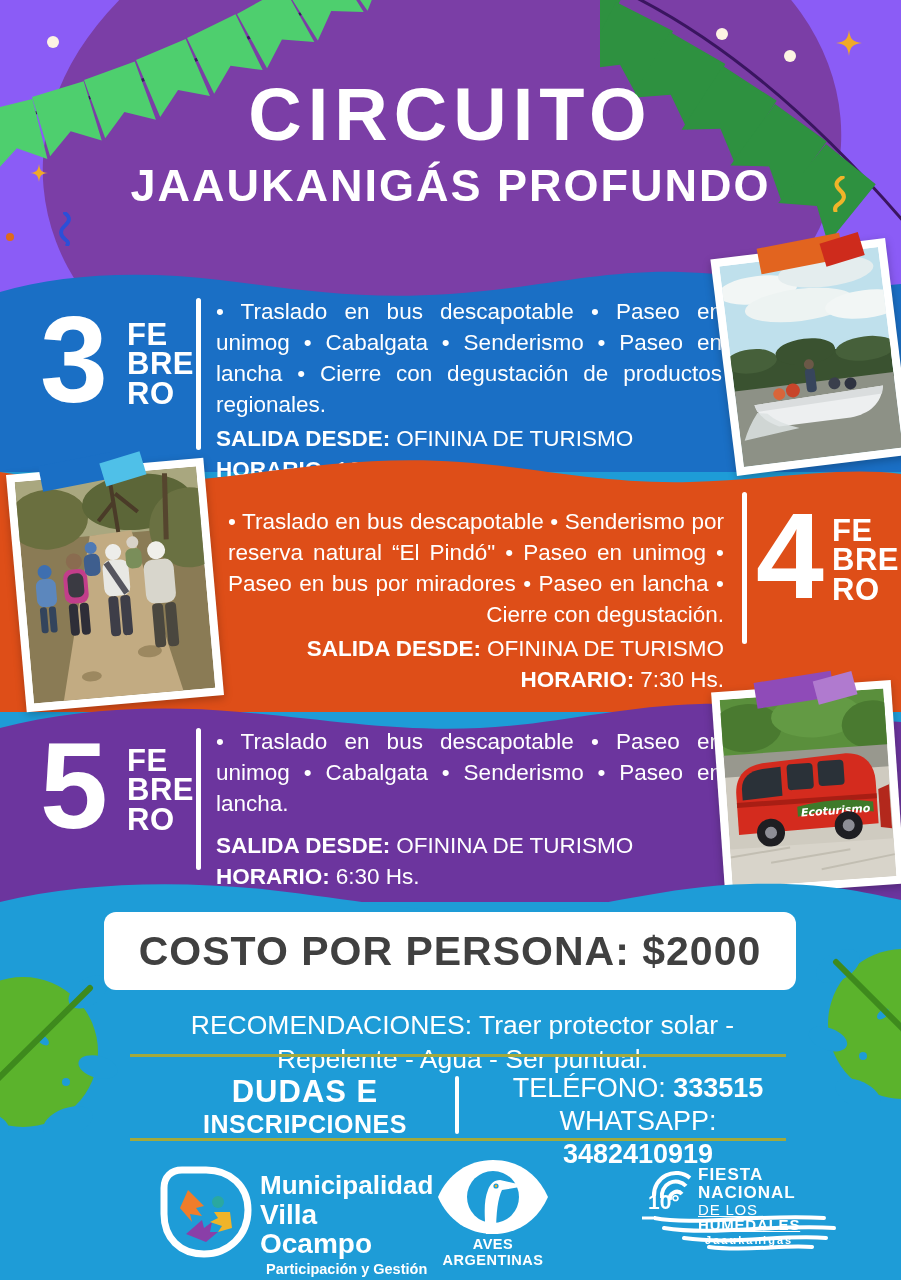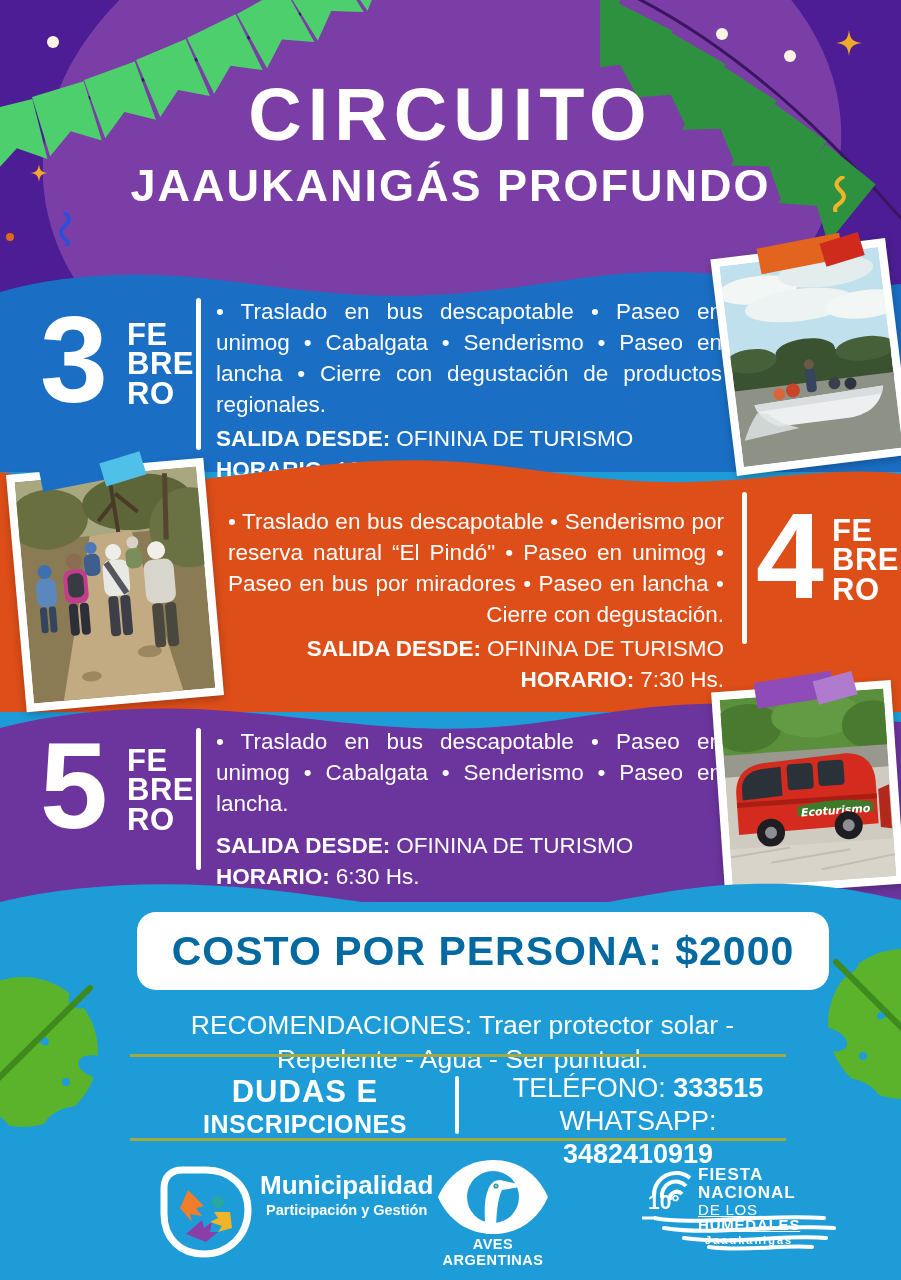--- a/index.html
+++ b/index.html
@@ -2,21 +2,21 @@
 <html><head>
 <meta charset="utf-8">
 <style>
   * { margin:0; padding:0; box-sizing:border-box; }
   html,body { background:#222; }
   body { font-family:"Liberation Sans", sans-serif; }
   .poster { position:relative; width:901px; height:1280px; margin:0 auto; overflow:hidden; background:#1E9CD7; }
 
   
   .sec { position:absolute; left:0; width:901px; }
-  .sec-header  { top:0;   height:312px; background:#4c1d95; z-index:1; }
+  .sec-header  { top:0;   height:312px; background:#8b5cf6; z-index:1; }
   .sec-day3    { top:262px; height:210px; z-index:2; }
   .sec-day4    { top:450px; height:262px; z-index:3; }
   .sec-day5    { top:694px; height:208px; z-index:4; }
   .sec-bottom  { top:876px; height:404px; z-index:5; }
   .wave { position:absolute; top:0; left:0; width:901px; height:46px; display:block; }
   .sec-body { position:absolute; left:0; top:44px; right:0; bottom:0; }
   .sec-day3 .sec-body { background:#1A6FC5; }
   .sec-day4 .sec-body { background:#DE4E18; }
   .sec-day5 .sec-body { background:#6C359E; }
   .sec-bottom .sec-body { background:#1E9CD7; }
@@ -40,22 +40,22 @@
   .meta b { font-weight:bold; margin-right:6px; }
   .meta.ra { text-align:right; }
 
   
   .photo { position:absolute; background:#fff; padding:8px; box-shadow:0 3px 8px rgba(0,0,0,.25); }
   .photo svg { display:block; }
   .tape { position:absolute; }
 
   
   .cost-box { position:absolute; left:104px; top:36px; width:692px; height:78px; background:#fff;
-              border-radius:19px; text-align:center; line-height:78px;
-              color:#0369a1; font-size:41px; font-weight:bold; letter-spacing:1px;margin-left:33px; }
+              border-radius:12px; text-align:center; line-height:78px;
+              color:#404040; font-size:41px; font-weight:bold; letter-spacing:1px; }
   .reco { position:absolute; left:180px; top:132px; width:565px; text-align:center;
           color:#fff; font-size:26.5px; line-height:1.3; }
   .hline { position:absolute; left:130px; width:656px; height:3px; background:#A3A93C; }
   .contact { position:absolute; left:130px; top:196px; width:656px; height:66px; color:#fff; }
   .contact-left { position:absolute; left:60px; top:2px; width:230px; text-align:center; }
   .contact-left .l1 { font-size:31px; font-weight:bold; letter-spacing:1px; }
   .contact-left .l2 { font-size:25px; font-weight:bold; letter-spacing:0.5px; }
   .contact-bar { position:absolute; left:325px; top:4px; width:4px; height:58px; background:#fff; border-radius:2px; }
   .contact-right { position:absolute; left:360px; top:0; width:296px; text-align:center; font-size:27px; line-height:1.22; }
   .contact-right b { font-weight:bold; }
@@ -356,20 +356,21 @@
           <path d="M46,4 C70,4 88,20 88,44 C88,70 68,88 44,88 C20,88 4,72 4,48 L4,22 C4,11 11,4 22,4 Z" fill="none" stroke="#FFFFFF" stroke-width="7"></path>
           <g stroke-linejoin="round">
             <path d="M28,24 L44,40 L36,42 L42,50 L30,48 L32,56 L20,42 Z" fill="#F07D2A"></path>
             <path d="M26,68 L42,54 L44,62 L52,56 L50,66 L58,66 L46,76 Z" fill="#8A3FA8"></path>
             <path d="M70,46 L54,46 L58,52 L50,56 L62,60 L58,66 L72,62 Z" fill="#F0B429"></path>
             <circle cx="58" cy="36" r="6" fill="#2AA8A0"></circle>
           </g>
         </svg>
         <div class="muni-text">
           <div class="m1">Municipalidad</div>
+          <div class="m2">Villa Ocampo</div>
           <div class="m3">Participación y Gestión</div>
         </div>
       </div>
 
       <div class="aves">
         <svg width="110" height="74" viewBox="0 0 110 74" style="margin:0 auto; display:block;">
           <path d="M55,0 C80,0 100,14 110,37 C100,60 80,74 55,74 C30,74 10,60 0,37 C10,14 30,0 55,0 Z" fill="#FFFFFF"></path>
           <circle cx="55" cy="37" r="26" fill="#1E9CD7"></circle>
           <path d="M48,74 C46,52 46,40 50,30 C52,24 56,20 62,20 L88,26 L64,30 C60,38 58,52 58,74 Z" fill="#FFFFFF"></path>
           <circle cx="58" cy="26" r="2.6" fill="#1E9CD7"></circle>

